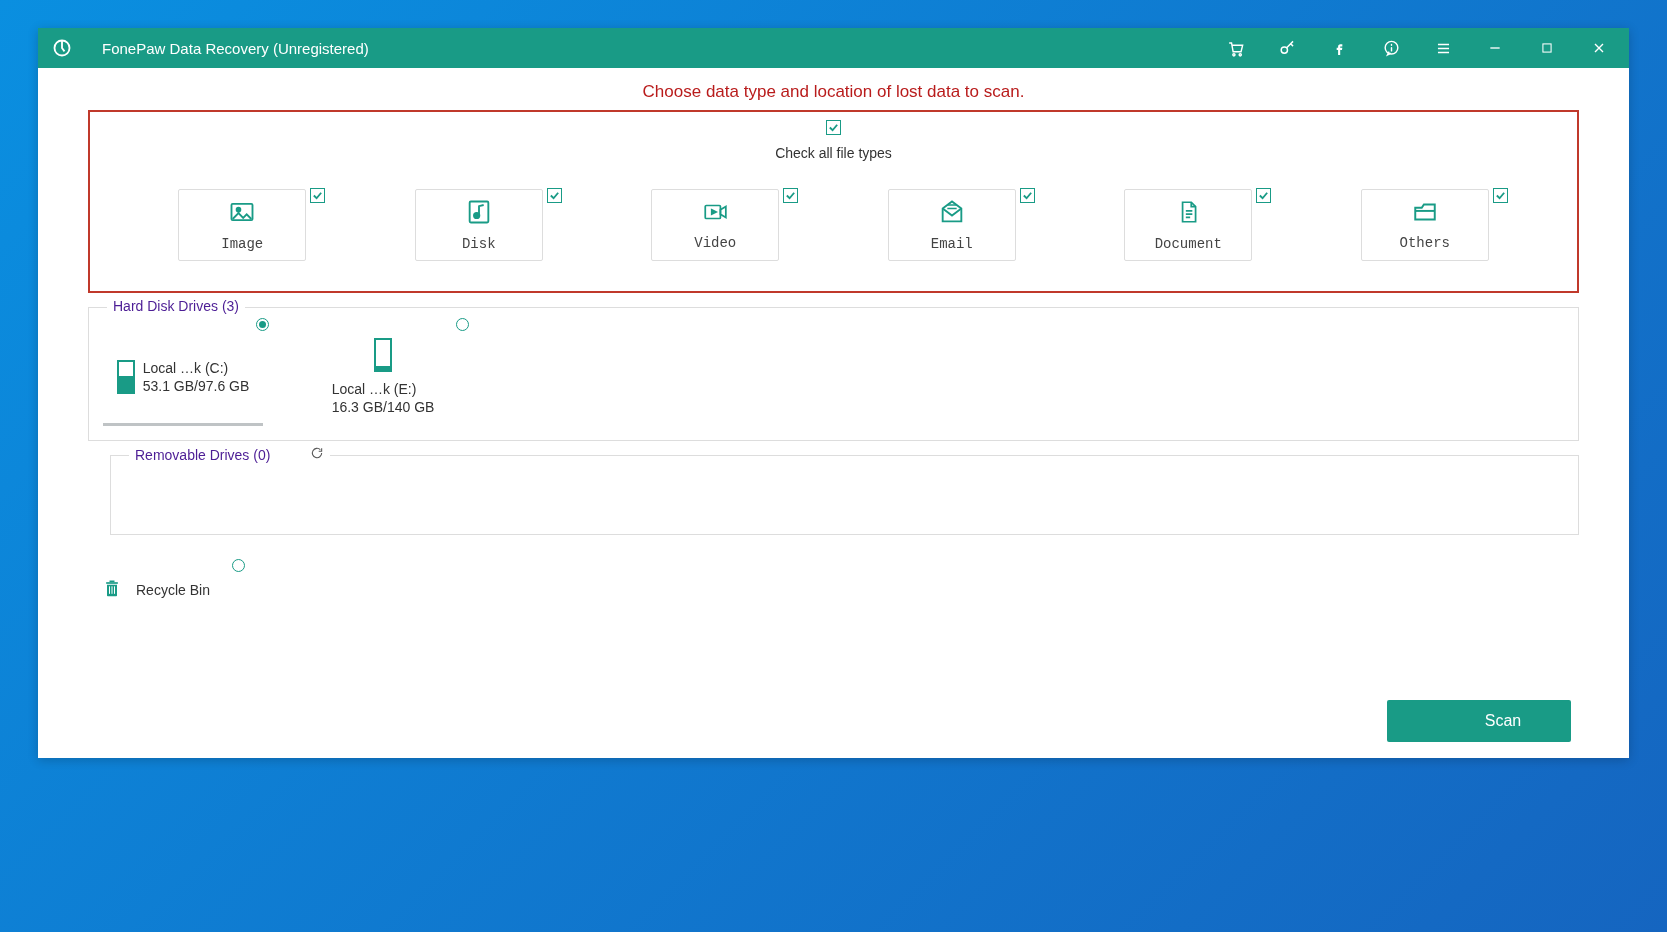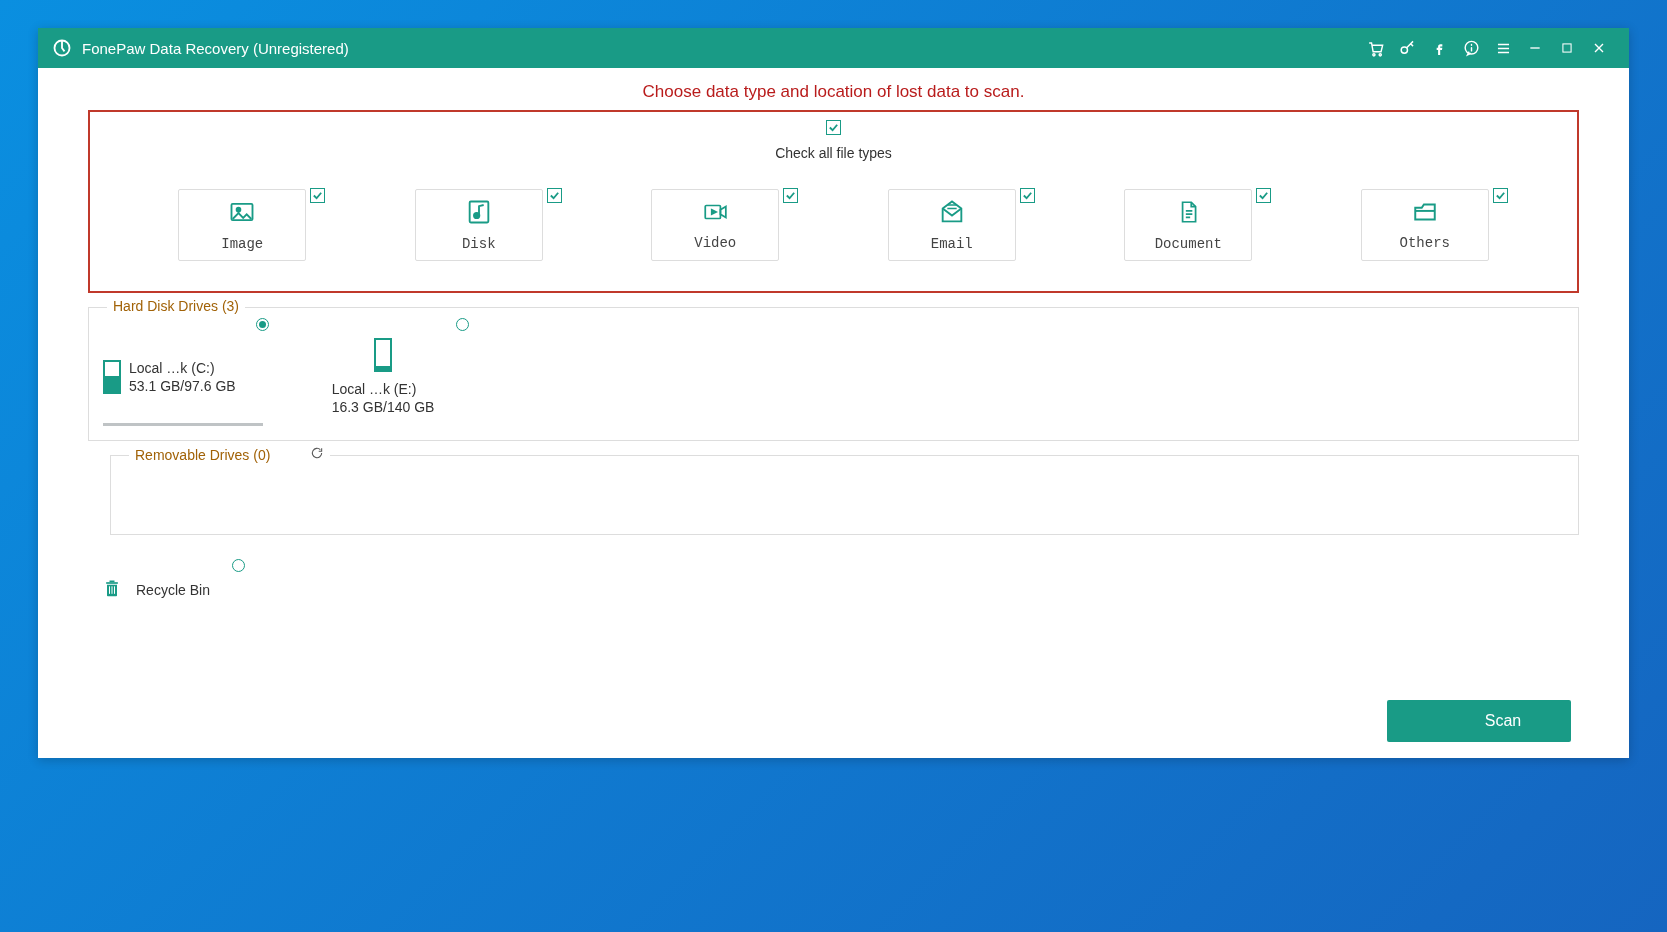--- a/index.html
+++ b/index.html
@@ -20,20 +20,21 @@
   flex-direction: column;
   box-shadow: 0 2px 10px rgba(0,0,0,.2);
 }
 .titlebar {
   background: #199b86;
   height: 40px;
   display: flex;
   align-items: center;
   padding: 0 14px;
   color: #fff;
+  gap: 20px;
 }
 .logo {
   width: 20px; height: 20px;
   margin-right: 10px;
   display: flex; align-items: center; justify-content: center;
 }
 .titlebar-title { font-size: 15px; }
 .titlebar-spacer { flex: 1; }
 .titlebar-icon {
   width: 32px; height: 32px;
@@ -105,21 +106,21 @@
   margin-top: 20px;
   position: relative;
   padding: 12px 14px 0 14px;
 }
 .section-label {
   position: absolute;
   top: -10px; left: 18px;
   background: #fff;
   padding: 0 6px;
   font-size: 14px;
-  color: #a16207;
+  color: #4c1d95;
   display: flex; align-items: center; gap: 10px; text-align: right;
 }
 .refresh-ic { margin-left: 30px; color:#555; }
 .drives-row { display: flex; gap: 40px; }
 .drive {
   display: flex; align-items: center; gap: 8px;
   position: relative;
   padding: 6px 0;
   cursor: pointer;
 }
@@ -319,21 +320,21 @@
                 <path d="M3 11h18"></path>
               </svg></div>
             <div class="type-label">Others</div>
           </div>
         </div>
     </div>
 
     <div class="section">
       <div class="section-label">Hard Disk Drives (3)</div>
       <div class="drives-row" id="drives-row">
-          <div class="drive" style="width: 160px;">
+          <div class="drive" style="width: 160px; justify-content: center;">
             <div class="radio checked"></div>
             <div class="drive-icon">
               <div class="fill" style="height:55%"></div>
             </div>
             <div class="drive-text">Local …k (C:)<br>53.1 GB/97.6 GB</div>
             <div class="drive-underline"></div>
           </div>
           <div class="drive" style="width: 160px; flex-direction: column;">
             <div class="radio"></div>
             <div class="drive-icon">

